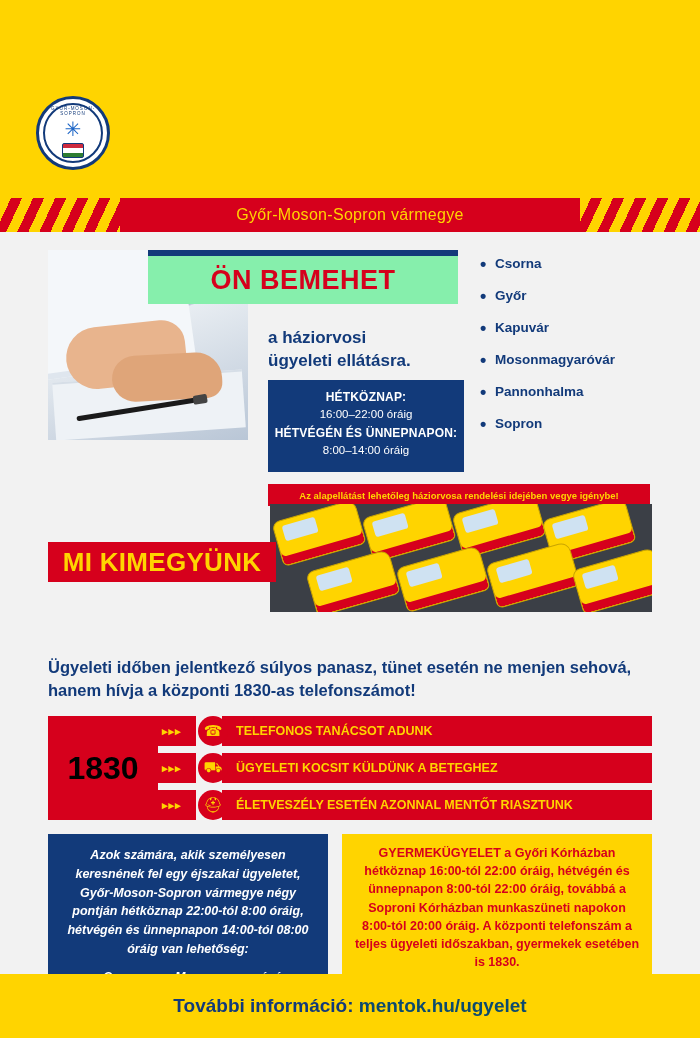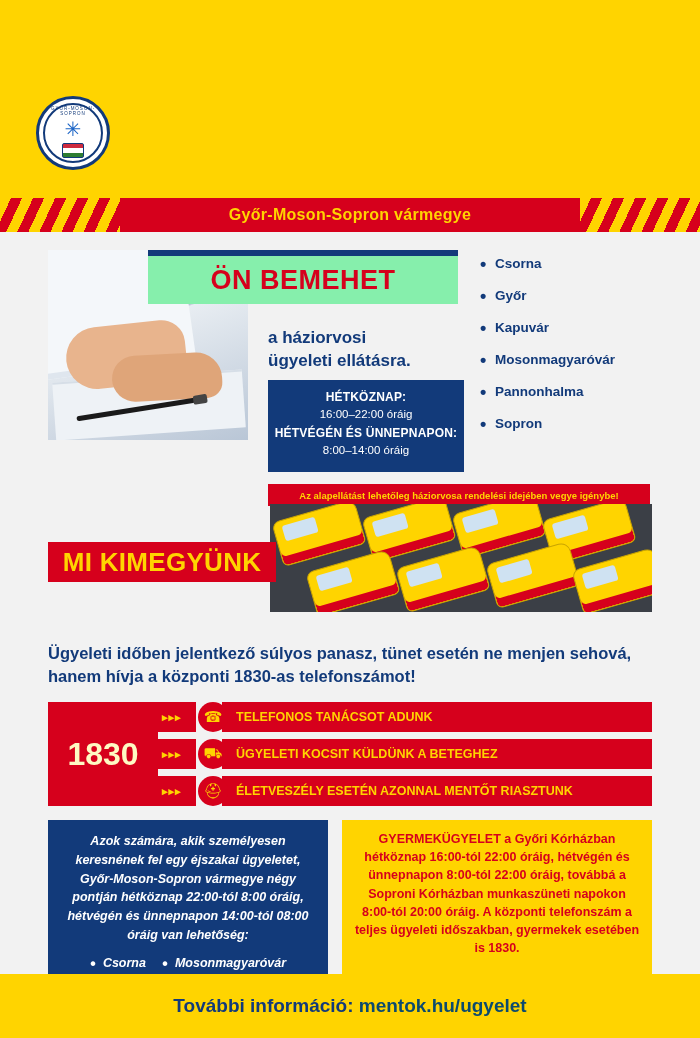--- a/index.html
+++ b/index.html
@@ -79,21 +79,21 @@
     position: absolute; top: 0; height: 34px; width: 120px;
     background: repeating-linear-gradient(115deg,
       #ffd400 0 10px, #d6001c 10px 20px);
   }
   .stripe-bar .hazard.left { left: 0; }
   .stripe-bar .hazard.right { right: 0; }
   .stripe-bar .county {
     position: relative;
     text-align: center;
     color: #ffd400;
-    font-size: 16px; font-weight: bold;
+    font-size: 16px; font-weight: normal;
     line-height: 34px;
     letter-spacing: 0.3px;
   }
 
   
   .content { position: relative; padding: 0; }
 
   
   .sec1 { position: relative; height: 262px; }
   .photo-doctor {
@@ -209,31 +209,31 @@
     position: absolute; left: 48px; top: 26px;
     width: 228px; height: 40px;
     background: #d6001c;
     display: flex; align-items: center; justify-content: center;
   }
   .banner-kimegy span {
     color: #ffd400; font-weight: bold; font-size: 26px; letter-spacing: 0.3px;
   }
 
   
-  .sec3 { position: relative; margin-top: 6px; padding: 0 48px; }
+  .sec3 { position: relative; margin-top: 20px; padding: 0 48px; }
   .sec3 p {
     color: #123a7a; font-size: 16.5px; font-weight: bold; line-height: 1.4;
   }
 
   
   .sec4 { position: relative; margin-top: 14px; height: 110px; }
   .box1830 {
     position: absolute; left: 48px; top: 0;
     width: 110px; height: 104px;
-    background: #d6001c; color: #fef9c3;
+    background: #d6001c; color: #000000;
     display: flex; align-items: center; justify-content: center;
     font-size: 32px; font-weight: bold;
   }
   .rows { position: absolute; left: 158px; top: 0; right: 48px; }
   .row {
     position: relative; height: 30px; margin-bottom: 7px;
     display: flex; align-items: center;
   }
   .dots {
     width: 38px; height: 30px;

